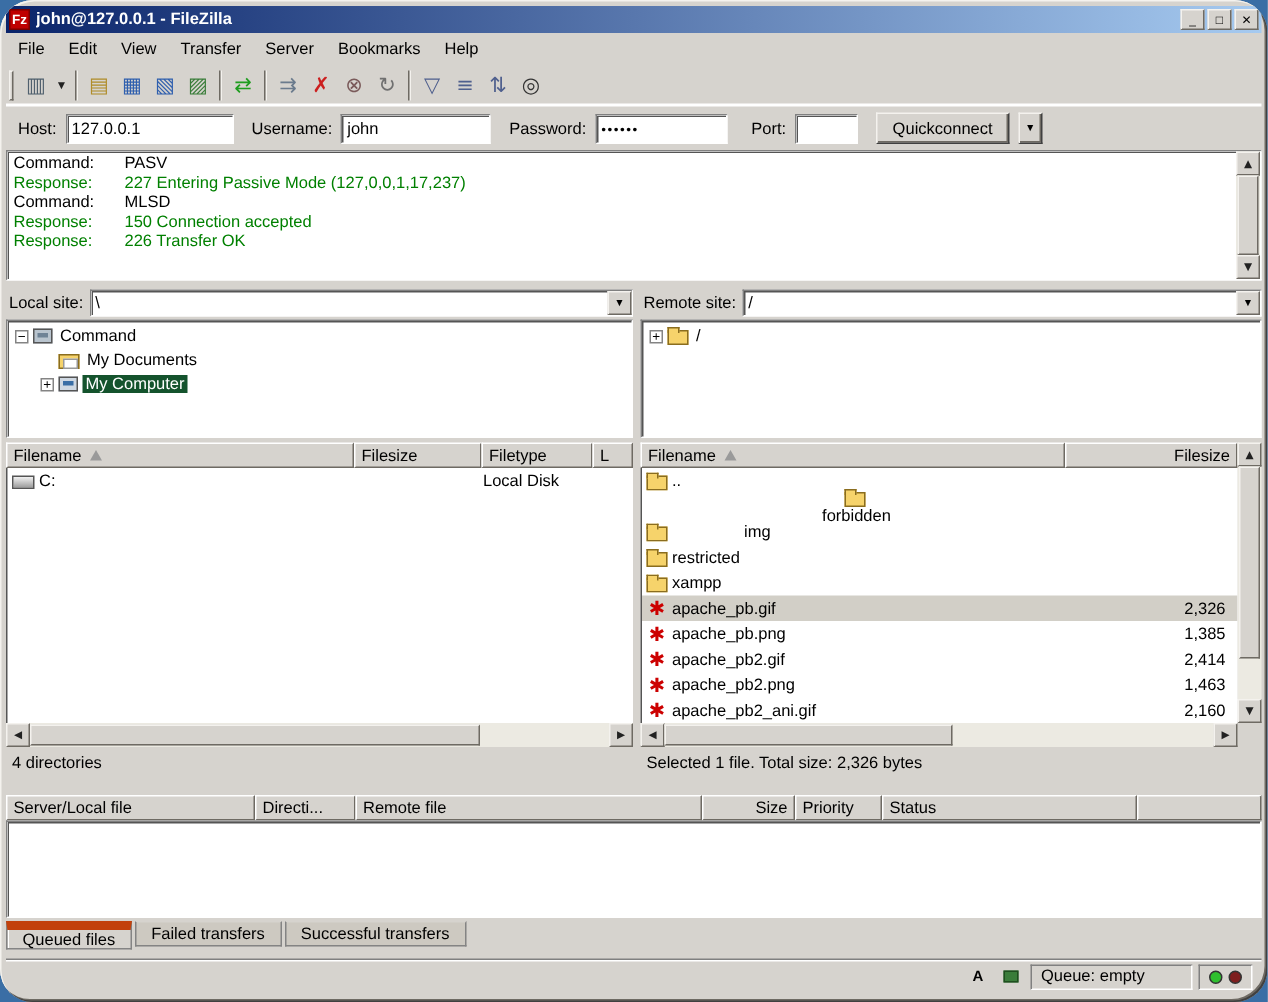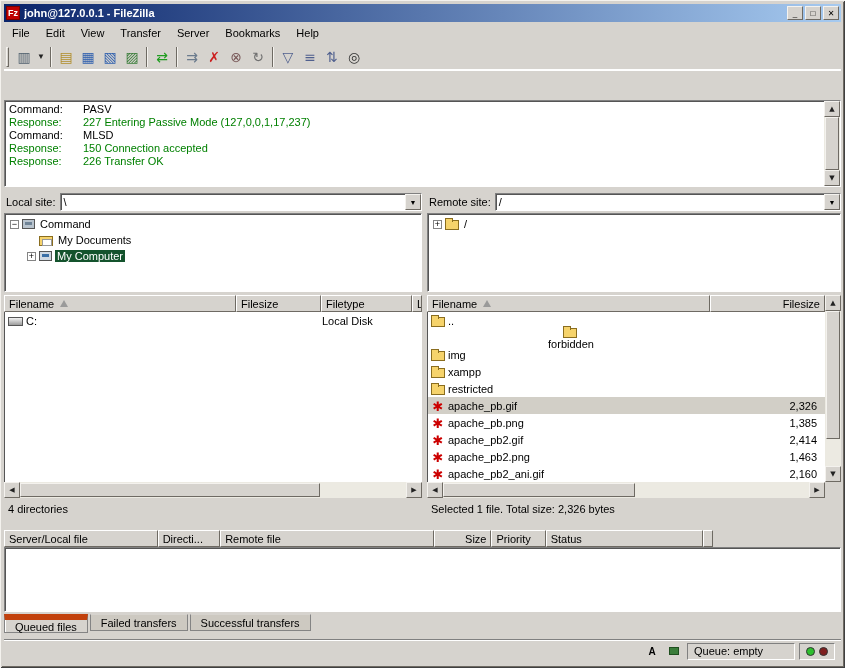--- a/index.html
+++ b/index.html
@@ -1,18 +1,18 @@
 <!DOCTYPE html>
 <html><head>
 <meta charset="utf-8">
 <style>
   html,body{margin:0;padding:0;background:#3a6ea5;}
   *{box-sizing:border-box;font-family:"Liberation Sans","DejaVu Sans",sans-serif;}
   .window{position:relative;width:845px;height:668px;background:#d6d3ce;font-size:11px;color:#000;
-    box-shadow:inset 1px 1px 0 #f4f2ee,inset -1px -1px 0 #404040,inset 2px 2px 0 #d6d3ce,inset -2px -2px 0 #6e6a63;overflow:hidden;}
+    box-shadow:inset 1px 1px 0 #f4f2ee,inset -1px -1px 0 #404040,inset 2px 2px 0 #d6d3ce,inset -2px -2px 0 #6e6a63;overflow:hidden;border-radius:22px;}
   button{appearance:none;-webkit-appearance:none;font:inherit;cursor:default;padding:0;margin:0;}
 
   
   .titlebar{position:absolute;left:4px;top:4px;right:4px;height:18px;display:flex;align-items:center;
     background:linear-gradient(90deg,#0a246a,#a6caf0);padding:0 2px;}
   .app-icon{width:14px;height:14px;background:#bf0000;color:#fff;font-size:9px;font-weight:bold;
     display:flex;align-items:center;justify-content:center;margin-right:4px;border:1px solid #7a0000;}
   .title-text{color:#fff;font-weight:bold;flex:1;white-space:nowrap;overflow:hidden;}
   .winbtns{display:flex;gap:2px;}
   .wbtn{width:16px;height:14px;border:1px solid;border-color:#f4f2ee #6e6a63 #6e6a63 #f4f2ee;background:#d6d3ce;
@@ -165,20 +165,32 @@
         <span class="tglyph" style="color: rgb(80, 96, 142);">≡</span>
       </button>
     <button class="tbtn">
         <span class="tglyph" style="color: rgb(80, 96, 142);">⇅</span>
       </button>
     <button class="tbtn">
         <span class="tglyph" style="color: rgb(51, 51, 51);">◎</span>
       </button>
   </div>
 
+  <div class="quickbar">
+    <span class="qlabel">Host:</span>
+    <input class="qinput host" value="127.0.0.1" style="">
+    <span class="qlabel" style="margin-left:6px;">Username:</span>
+    <input class="qinput user" value="john" style="">
+    <span class="qlabel" style="margin-left:6px;">Password:</span>
+    <input class="qinput pass" value="••••••" style="">
+    <span class="qlabel" style="margin-left:10px;">Port:</span>
+    <input class="qinput port" value="" style="">
+    <button class="qbtn" style="margin-left:6px;">Quickconnect</button>
+    <button class="qdd">▼</button>
+  </div>
 
   <div class="logwrap">
     <div class="log">
       <div class="logline" style="color: rgb(0, 0, 0);"><span class="loglabel">Command:</span><span>PASV</span></div>
       <div class="logline" style="color: rgb(0, 128, 0);"><span class="loglabel">Response:</span><span>227 Entering Passive Mode (127,0,0,1,17,237)</span></div>
       <div class="logline" style="color: rgb(0, 0, 0);"><span class="loglabel">Command:</span><span>MLSD</span></div>
       <div class="logline" style="color: rgb(0, 128, 0);"><span class="loglabel">Response:</span><span>150 Connection accepted</span></div>
       <div class="logline" style="color: rgb(0, 128, 0);"><span class="loglabel">Response:</span><span>226 Transfer OK</span></div>
     </div>
     <div class="sbv">
@@ -231,21 +243,21 @@
   </div>
 
   <div class="hdr" style="left:4px;top:295px;width:418px;">
     <div class="hcell" style="width:232px;">
         <span>Filename</span>
         <span class="sortarrow"></span>
       </div>
     <div class="hcell" style="width:85px;">
         <span>Filesize</span>
       </div>
-    <div class="hcell" style="width:91px;">
+    <div class="hcell" style="width:74px;">
         <span>Filetype</span>
       </div>
     <div class="hcell" style="flex:1;">
         <span>L</span>
       </div>
   </div>
 
   <div class="list" style="left:4px;top:312px;width:418px;height:170px;">
     <div class="frow">
       <span class="name" style="width:232px;">
@@ -283,37 +295,37 @@
         <span class="num" style="flex:1;"></span>
       </div>
     <div class="frow">
         <span class="name" style="width:283px;flex-direction:column;">
           <span class="ic ic-folder"></span>
           <span>forbidden</span>
         </span>
         <span class="num" style="flex:1;"></span>
       </div>
     <div class="frow">
-        <span class="name" style="width:283px;">
+        <span class="name" style="width:283px;gap:48px;">
           <span class="ic ic-folder"></span>
           <span>img</span>
         </span>
         <span class="num" style="flex:1;"></span>
       </div>
     <div class="frow">
         <span class="name" style="width:283px;">
           <span class="ic ic-folder"></span>
+          <span>restricted</span>
+        </span>
+        <span class="num" style="flex:1;"></span>
+      </div>
+    <div class="frow">
+        <span class="name" style="width:283px;">
+          <span class="ic ic-folder"></span>
           <span>xampp</span>
-        </span>
-        <span class="num" style="flex:1;"></span>
-      </div>
-    <div class="frow">
-        <span class="name" style="width:283px;">
-          <span class="ic ic-folder"></span>
-          <span>restricted</span>
         </span>
         <span class="num" style="flex:1;"></span>
       </div>
     <div class="frow sel">
         <span class="name" style="width:283px;">
           <span class="ic ic-star">✱</span>
           <span>apache_pb.gif</span>
         </span>
         <span class="num" style="flex:1;">2,326</span>
       </div>
@@ -356,21 +368,21 @@
   <div class="sbh" style="position:absolute;left:427px;top:482px;width:398px;">
     <div class="sbtn">◀</div>
     <div class="sthumbh" style="width:192px;"></div>
     <div style="flex:1;"></div>
     <div class="sbtn">▶</div>
   </div>
 
   <div class="statusline" style="left:4px;top:500px;width:418px;">4 directories</div>
   <div class="statusline" style="left:427px;top:500px;width:414px;">Selected 1 file. Total size: 2,326 bytes</div>
 
-  <div class="hdr" style="left:4px;top:530px;width:709px;">
+  <div class="hdr" style="left:4px;top:530px;width:837px;">
     <div class="hcell" style="width:166px;">
         <span>Server/Local file</span>
       </div>
     <div class="hcell" style="width:67px;">
         <span>Directi...</span>
       </div>
     <div class="hcell" style="width:231px;">
         <span>Remote file</span>
       </div>
     <div class="hcell" style="width:62px;justify-content:flex-end;">

